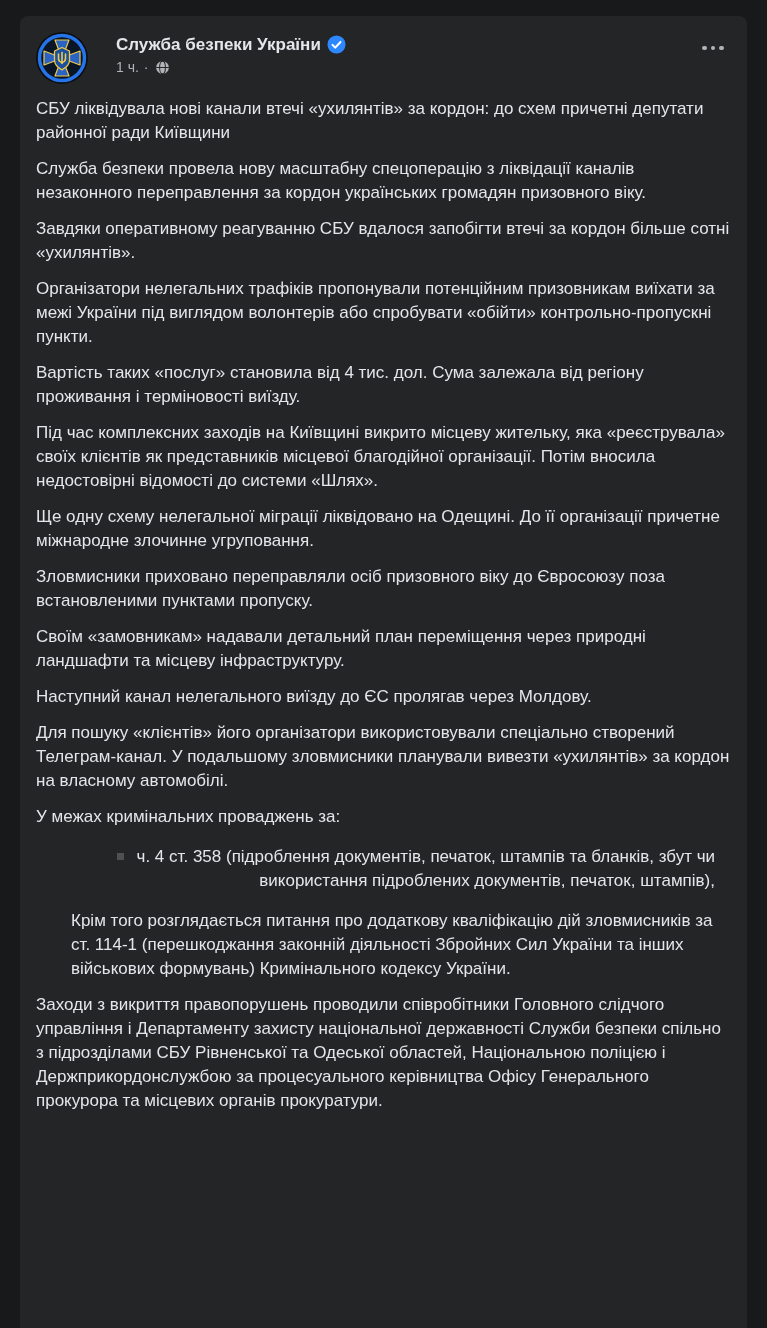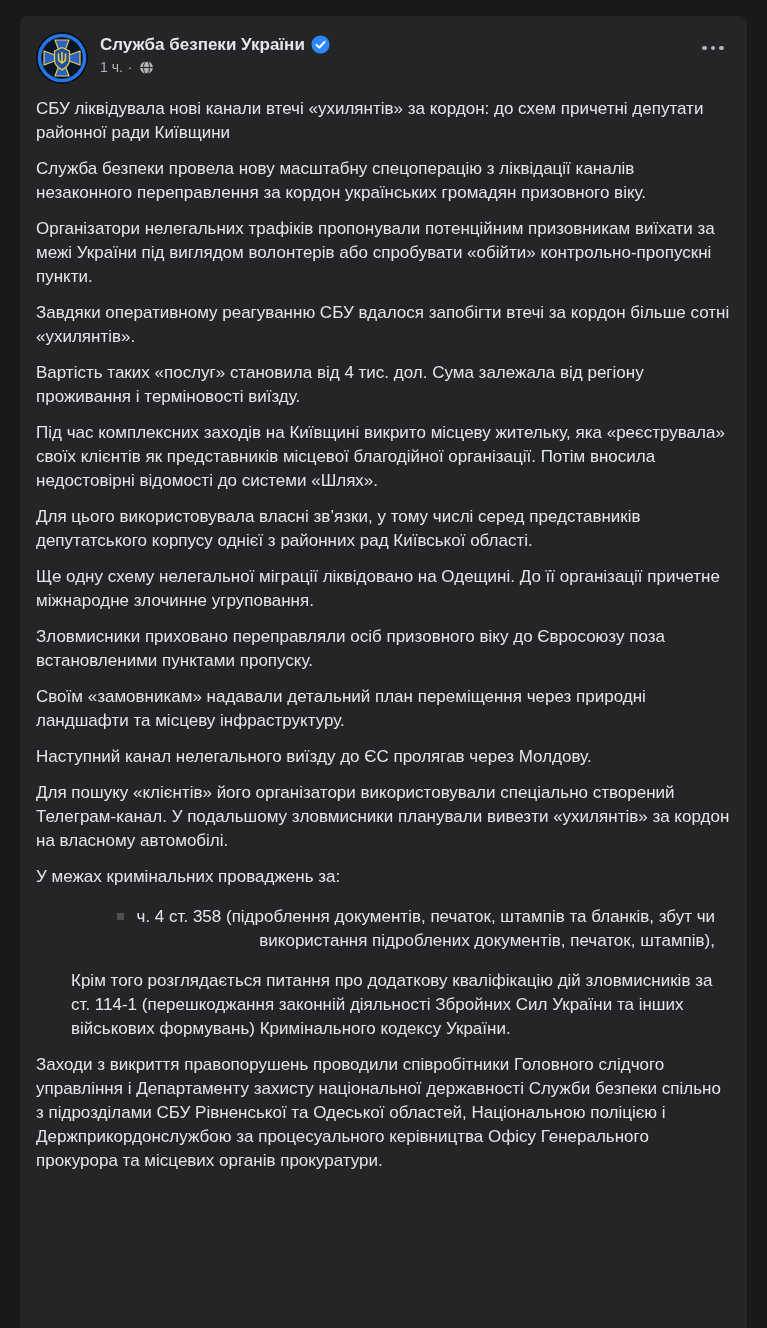--- a/index.html
+++ b/index.html
@@ -14,21 +14,21 @@
     font-family:"Liberation Sans","DejaVu Sans",sans-serif;
     -webkit-font-smoothing:antialiased;
   }
   .card{
     position:absolute;left:20px;top:16px;width:727px;min-height:1400px;
     background:var(--card-bg);border-radius:8px;
   }
   .header{display:flex;align-items:flex-start;padding:16px 16px 0 16px;}
   .avatar-btn{width:52px;height:52px;flex:0 0 52px;border-radius:50%;cursor:pointer;}
   .avatar-btn svg{display:block;border-radius:50%;}
-  .head-main{margin-left:12px;flex:1;min-width:0;padding-top:2px;}
+  .head-main{margin-left:28px;flex:1;min-width:0;padding-top:2px;}
   .name-row{display:flex;align-items:center;gap:6px;}
   .page-name{font-size:17px;font-weight:700;color:var(--text-primary);line-height:21px;cursor:pointer;}
   .badge{width:19px;height:19px;display:inline-flex;flex:0 0 auto;}
   .sub-row{display:flex;align-items:center;gap:5px;margin-top:4px;
     color:var(--text-secondary);font-size:14px;line-height:16px;}
   .timestamp{cursor:pointer;}
   .dot-sep{color:var(--text-secondary);}
   .globe{display:inline-flex;margin-left:1px;}
   .more-btn{
     width:36px;height:36px;flex:0 0 36px;margin-top:-2px;border-radius:50%;
@@ -103,25 +103,24 @@
     <button class="more-btn" aria-label="More">
       <span class="more-dot"></span>
       <span class="more-dot"></span>
       <span class="more-dot"></span>
     </button>
   </div>
 
   <div class="message">
       <div class="msg-p">СБУ ліквідувала нові канали втечі «ухилянтів» за кордон: до схем причетні депутати районної ради Київщини</div>
       <div class="msg-p">Служба безпеки провела нову масштабну спецоперацію з ліквідації каналів незаконного переправлення за кордон українських громадян призовного віку.</div>
+      <div class="msg-p">Завдяки оперативному реагуванню СБУ вдалося запобігти втечі за кордон більше сотні «ухилянтів».</div>
       <div class="msg-p">Організатори нелегальних трафіків пропонували потенційним призовникам виїхати за межі України під виглядом волонтерів або спробувати «обійти» контрольно-пропускні пункти.</div>
-      <div class="msg-p">Завдяки оперативному реагуванню СБУ вдалося запобігти втечі за кордон більше сотні «ухилянтів».</div>
       <div class="msg-p">Вартість таких «послуг» становила від 4 тис. дол. Сума залежала від регіону проживання і терміновості виїзду.</div>
       <div class="msg-p">Під час комплексних заходів на Київщині викрито місцеву жительку, яка «реєструвала» своїх клієнтів як представників місцевої благодійної організації. Потім вносила недостовірні відомості до системи «Шлях».</div>
-      <div class="msg-p">Для цього використовувала власні зв’язки, у тому числі серед представників депутатського корпусу однієї з районних рад Київської області.</div>
       <div class="msg-p">Ще одну схему нелегальної міграції ліквідовано на Одещині. До її організації причетне міжнародне злочинне угруповання.</div>
       <div class="msg-p">Зловмисники приховано переправляли осіб призовного віку до Євросоюзу поза встановленими пунктами пропуску.</div>
       <div class="msg-p">Своїм «замовникам» надавали детальний план переміщення через природні ландшафти та місцеву інфраструктуру.</div>
       <div class="msg-p">Наступний канал нелегального виїзду до ЄС пролягав через Молдову.</div>
       <div class="msg-p">Для пошуку «клієнтів» його організатори використовували спеціально створений Телеграм-канал. У подальшому зловмисники планували вивезти «ухилянтів» за кордон на власному автомобілі.</div>
       <div class="msg-p">У межах кримінальних проваджень за:</div>
       <div class="msg-li"><span class="bullet-sq"></span>ч. 4 ст. 358 (підроблення документів, печаток, штампів та бланків, збут чи використання підроблених документів, печаток, штампів),</div>
       <div class="msg-p">Крім того розглядається питання про додаткову кваліфікацію дій зловмисників за ст. 114-1 (перешкоджання законній діяльності Збройних Сил України та інших військових формувань) Кримінального кодексу України.</div>
       <div class="msg-p">Заходи з викриття правопорушень проводили співробітники Головного слідчого управління і Департаменту захисту національної державності Служби безпеки спільно з підрозділами СБУ Рівненської та Одеської областей, Національною поліцією і Держприкордонслужбою за процесуального керівництва Офісу Генерального прокурора та місцевих органів прокуратури.</div>
     </div>

